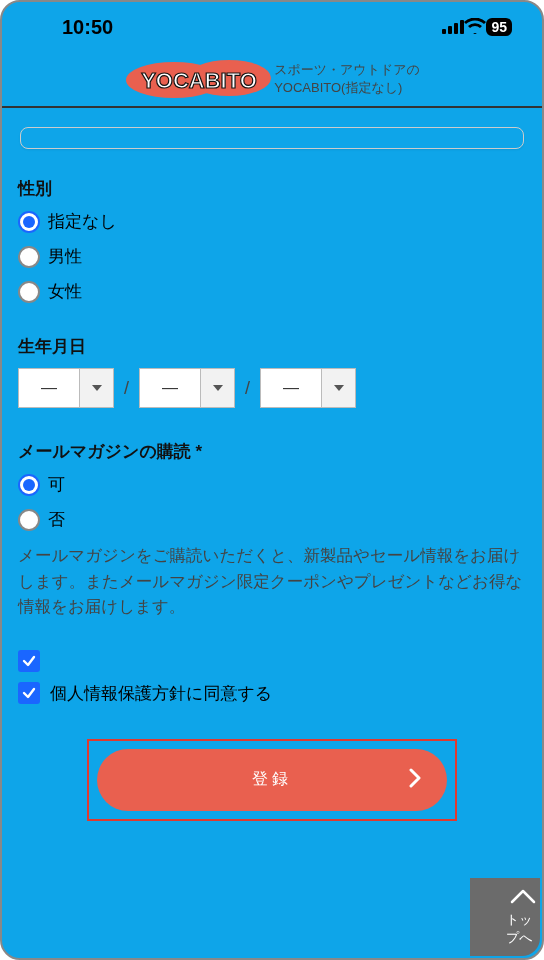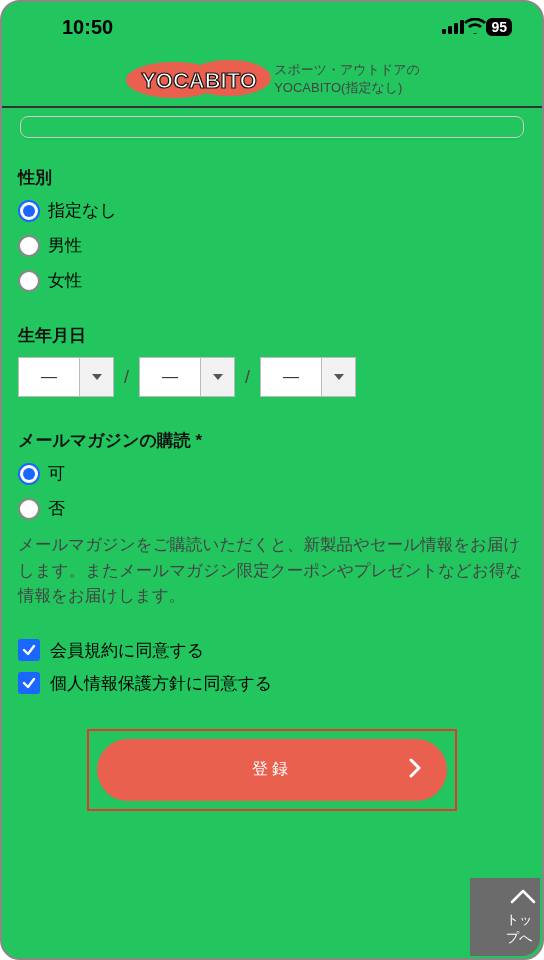--- a/index.html
+++ b/index.html
@@ -11,21 +11,21 @@
     overflow: hidden;
     position: relative;
   }
   .device-frame {
     width: 544px;
     height: 960px;
     border: 2px solid #888;
     border-radius: 20px;
     overflow: hidden;
     position: relative;
-    background: #22c55e;
+    background: #0ea5e9;
   }
   .status-bar {
     height: 50px;
     display: flex;
     align-items: center;
     justify-content: space-between;
     padding: 0 30px 0 60px;
     font-weight: 600;
     font-size: 20px;
   }
@@ -37,21 +37,21 @@
   }
 
   .header {
     display: flex; align-items: center; justify-content: center;
     padding: 6px 0 6px;
     border-bottom: 2px solid #333;
   }
   .logo-wrap { position: relative; width: 150px; height: 42px; }
   .tagline { font-size: 13px; color: #444; line-height: 1.4; }
 
-  .content { padding: 8px 16px 0 16px; }
+  .content { padding: 19px 16px 0 16px; }
 
   .card-stub {
     border: 1px solid #ccc; border-radius: 8px;
     height: 22px; margin: 0 2px 28px 2px;
     box-shadow: 0 1px 2px rgba(0,0,0,0.08);
   }
 
   .section-label { font-weight: 700; font-size: 17px; margin-bottom: 10px; color:#111; }
 
   .radio-row { display:flex; align-items:center; gap:8px; margin-bottom: 12px; font-size:17px; }
@@ -207,21 +207,20 @@
       <span>否</span>
     </div>
     <div class="note">メールマガジンをご購読いただくと、新製品やセール情報をお届けします。またメールマガジン限定クーポンやプレゼントなどお得な情報をお届けします。</div>
 
     <div class="chk-row">
       <span class="chk">
         <svg width="14" height="14" viewBox="0 0 14 14">
             <path d="M2 7 L6 11 L12 3" stroke="#fff" stroke-width="2.4" fill="none" stroke-linecap="round" stroke-linejoin="round"></path>
           </svg>
       </span>
-      <span>会員規約に同意する</span>
     </div>
     <div class="chk-row">
       <span class="chk">
         <svg width="14" height="14" viewBox="0 0 14 14">
             <path d="M2 7 L6 11 L12 3" stroke="#fff" stroke-width="2.4" fill="none" stroke-linecap="round" stroke-linejoin="round"></path>
           </svg>
       </span>
       <span>個人情報保護方針に同意する</span>
     </div>
 

